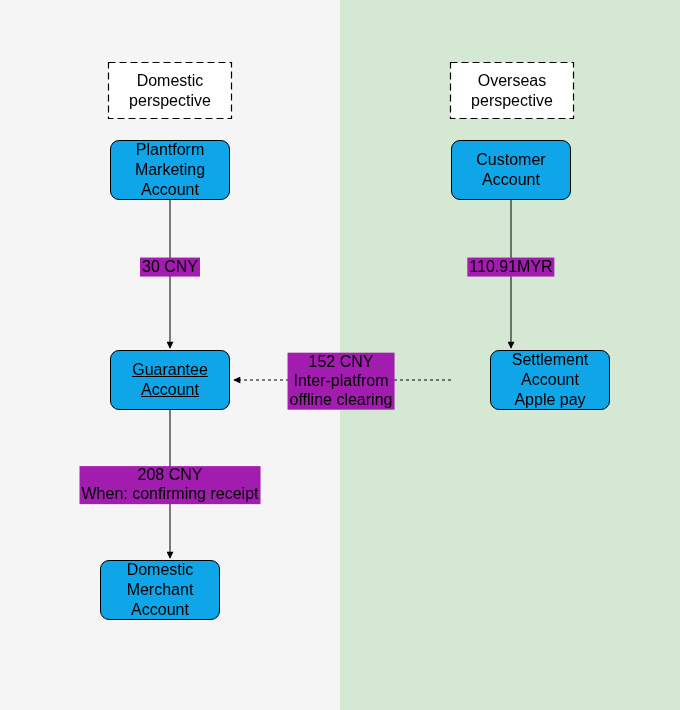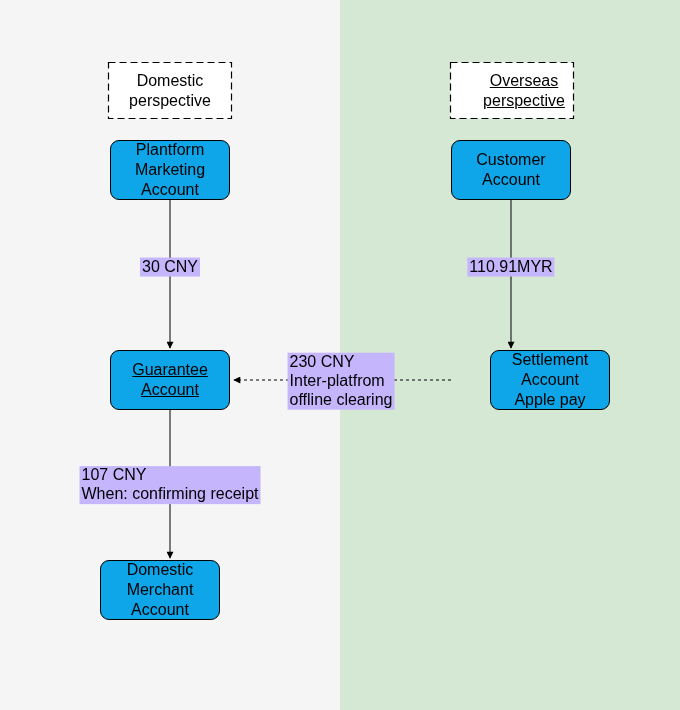--- a/index.html
+++ b/index.html
@@ -43,22 +43,22 @@
     align-items: center;
     justify-content: center;
     text-align: center;
     white-space: pre-line;
     line-height: 1.25;
     box-sizing: border-box;
   }
   .edge-label {
     position: absolute;
     transform: translate(-50%, -50%);
-    background: #c4b5fd;
-    text-align: left;
+    background: #a21caf;
+    text-align: center;
     white-space: pre-line;
     line-height: 1.18;
     padding: 0 2px;
   }
 </style>
 </head>
 <body>
 
 <div class="canvas">
 
@@ -74,33 +74,33 @@
     <rect x="108.5" y="62.5" width="123" height="56" fill="#ffffff" stroke="#000000" stroke-width="1.2" stroke-dasharray="7,4"></rect>
     <rect x="450.5" y="62.5" width="123" height="56" fill="#ffffff" stroke="#000000" stroke-width="1.2" stroke-dasharray="7,4"></rect>
 
     <line x1="170" y1="200" x2="170" y2="348" stroke="#000000" stroke-width="1" marker-end="url(#arrow)"></line>
     <line x1="511" y1="200" x2="511" y2="348" stroke="#000000" stroke-width="1" marker-end="url(#arrow)"></line>
     <line x1="170" y1="410" x2="170" y2="558" stroke="#000000" stroke-width="1" marker-end="url(#arrow)"></line>
     <line x1="451" y1="380" x2="234" y2="380" stroke="#000000" stroke-width="1" stroke-dasharray="3,3" marker-end="url(#arrow)"></line>
   </svg>
 
   <div class="perspective" style="left:108px; top:62px;">Domestic perspective</div>
-  <div class="perspective" style="left:462px; top:62px;text-decoration:underline;">Overseas perspective</div>
+  <div class="perspective" style="left:450px; top:62px;">Overseas perspective</div>
 
   <div class="node" style="left:110px; top:140px;">Plantform Marketing
 Account</div>
   <div class="node" style="left:451px; top:140px;">Customer
 Account</div>
   <div class="node" style="left:110px; top:350px;text-decoration:underline;">Guarantee Account</div>
   <div class="node" style="left:451px; top:350px;margin-left:39px;">Settlement Account
 Apple pay</div>
   <div class="node" style="left:100px; top:560px;">Domestic Merchant
 Account</div>
 
   <div class="edge-label" style="left:170px; top:267px;">30 CNY</div>
   <div class="edge-label" style="left:511px; top:267px;">110.91MYR</div>
-  <div class="edge-label" style="left:341px; top:381px;">230 CNY
+  <div class="edge-label" style="left:341px; top:381px;">152 CNY
 Inter-platfrom
 offline clearing</div>
-  <div class="edge-label" style="left:170px; top:485px;">107 CNY
+  <div class="edge-label" style="left:170px; top:485px;">208 CNY
 When: confirming receipt</div>
 
 </div>
 
 </body></html>

